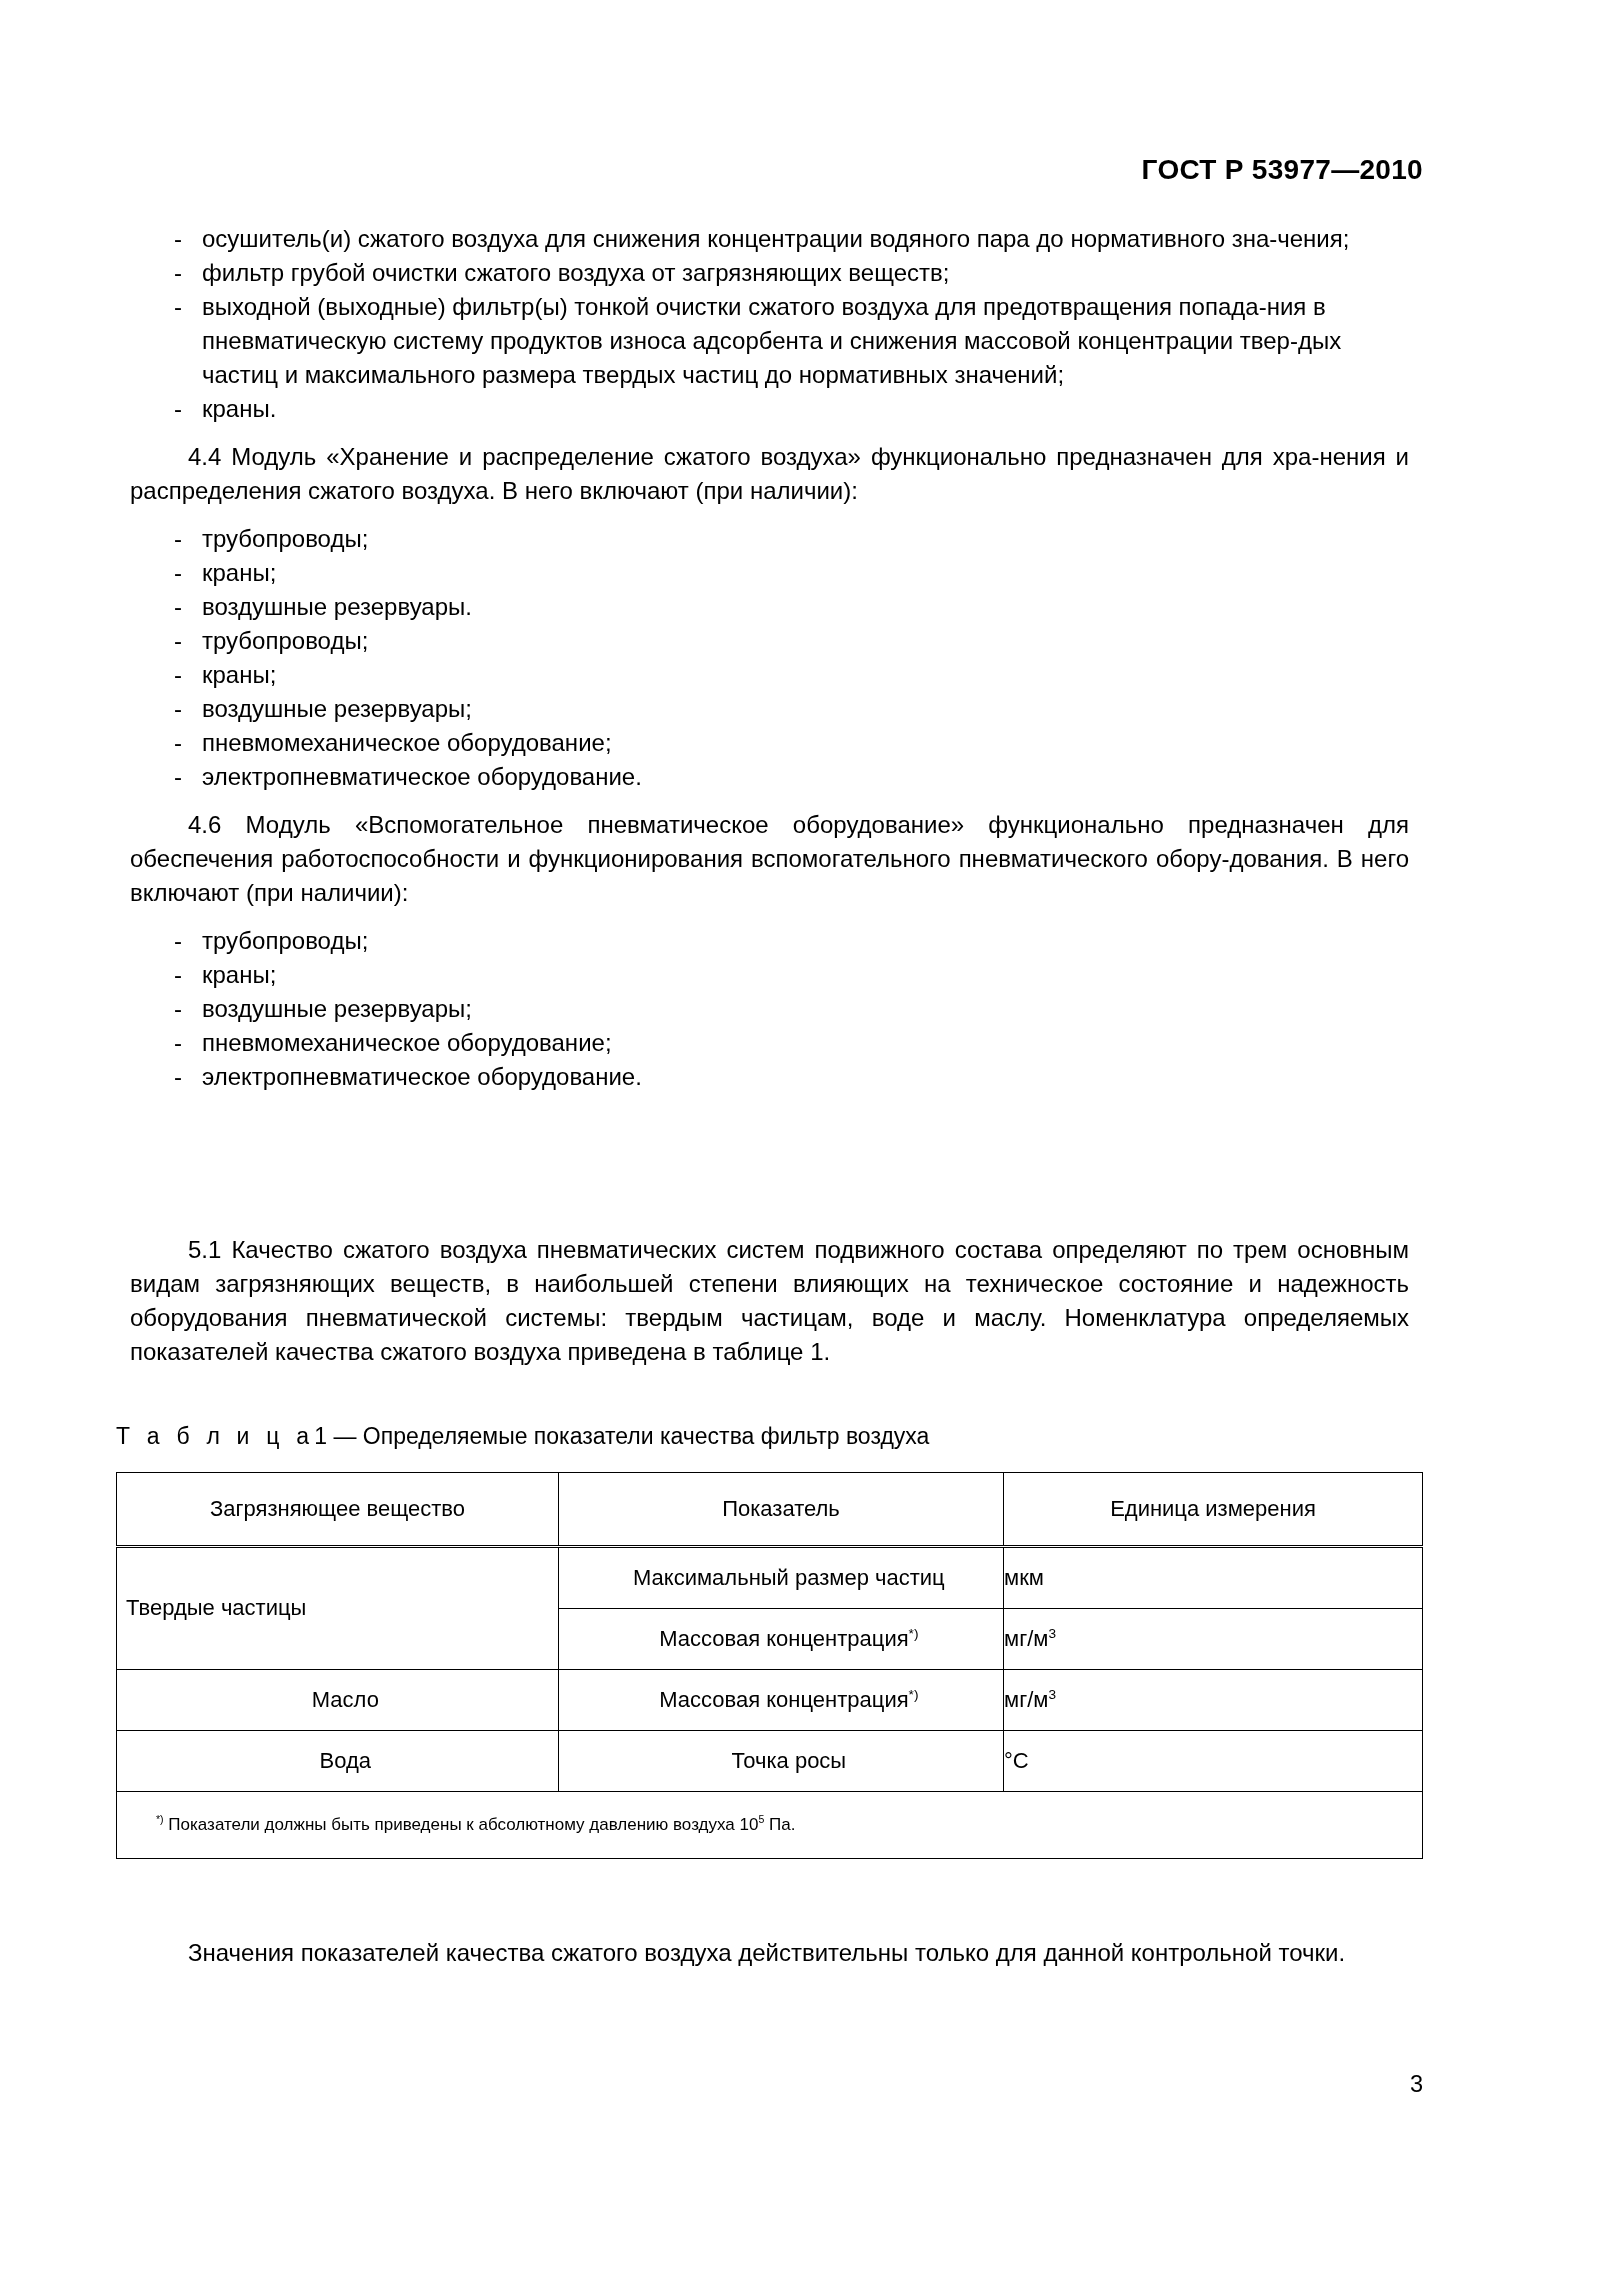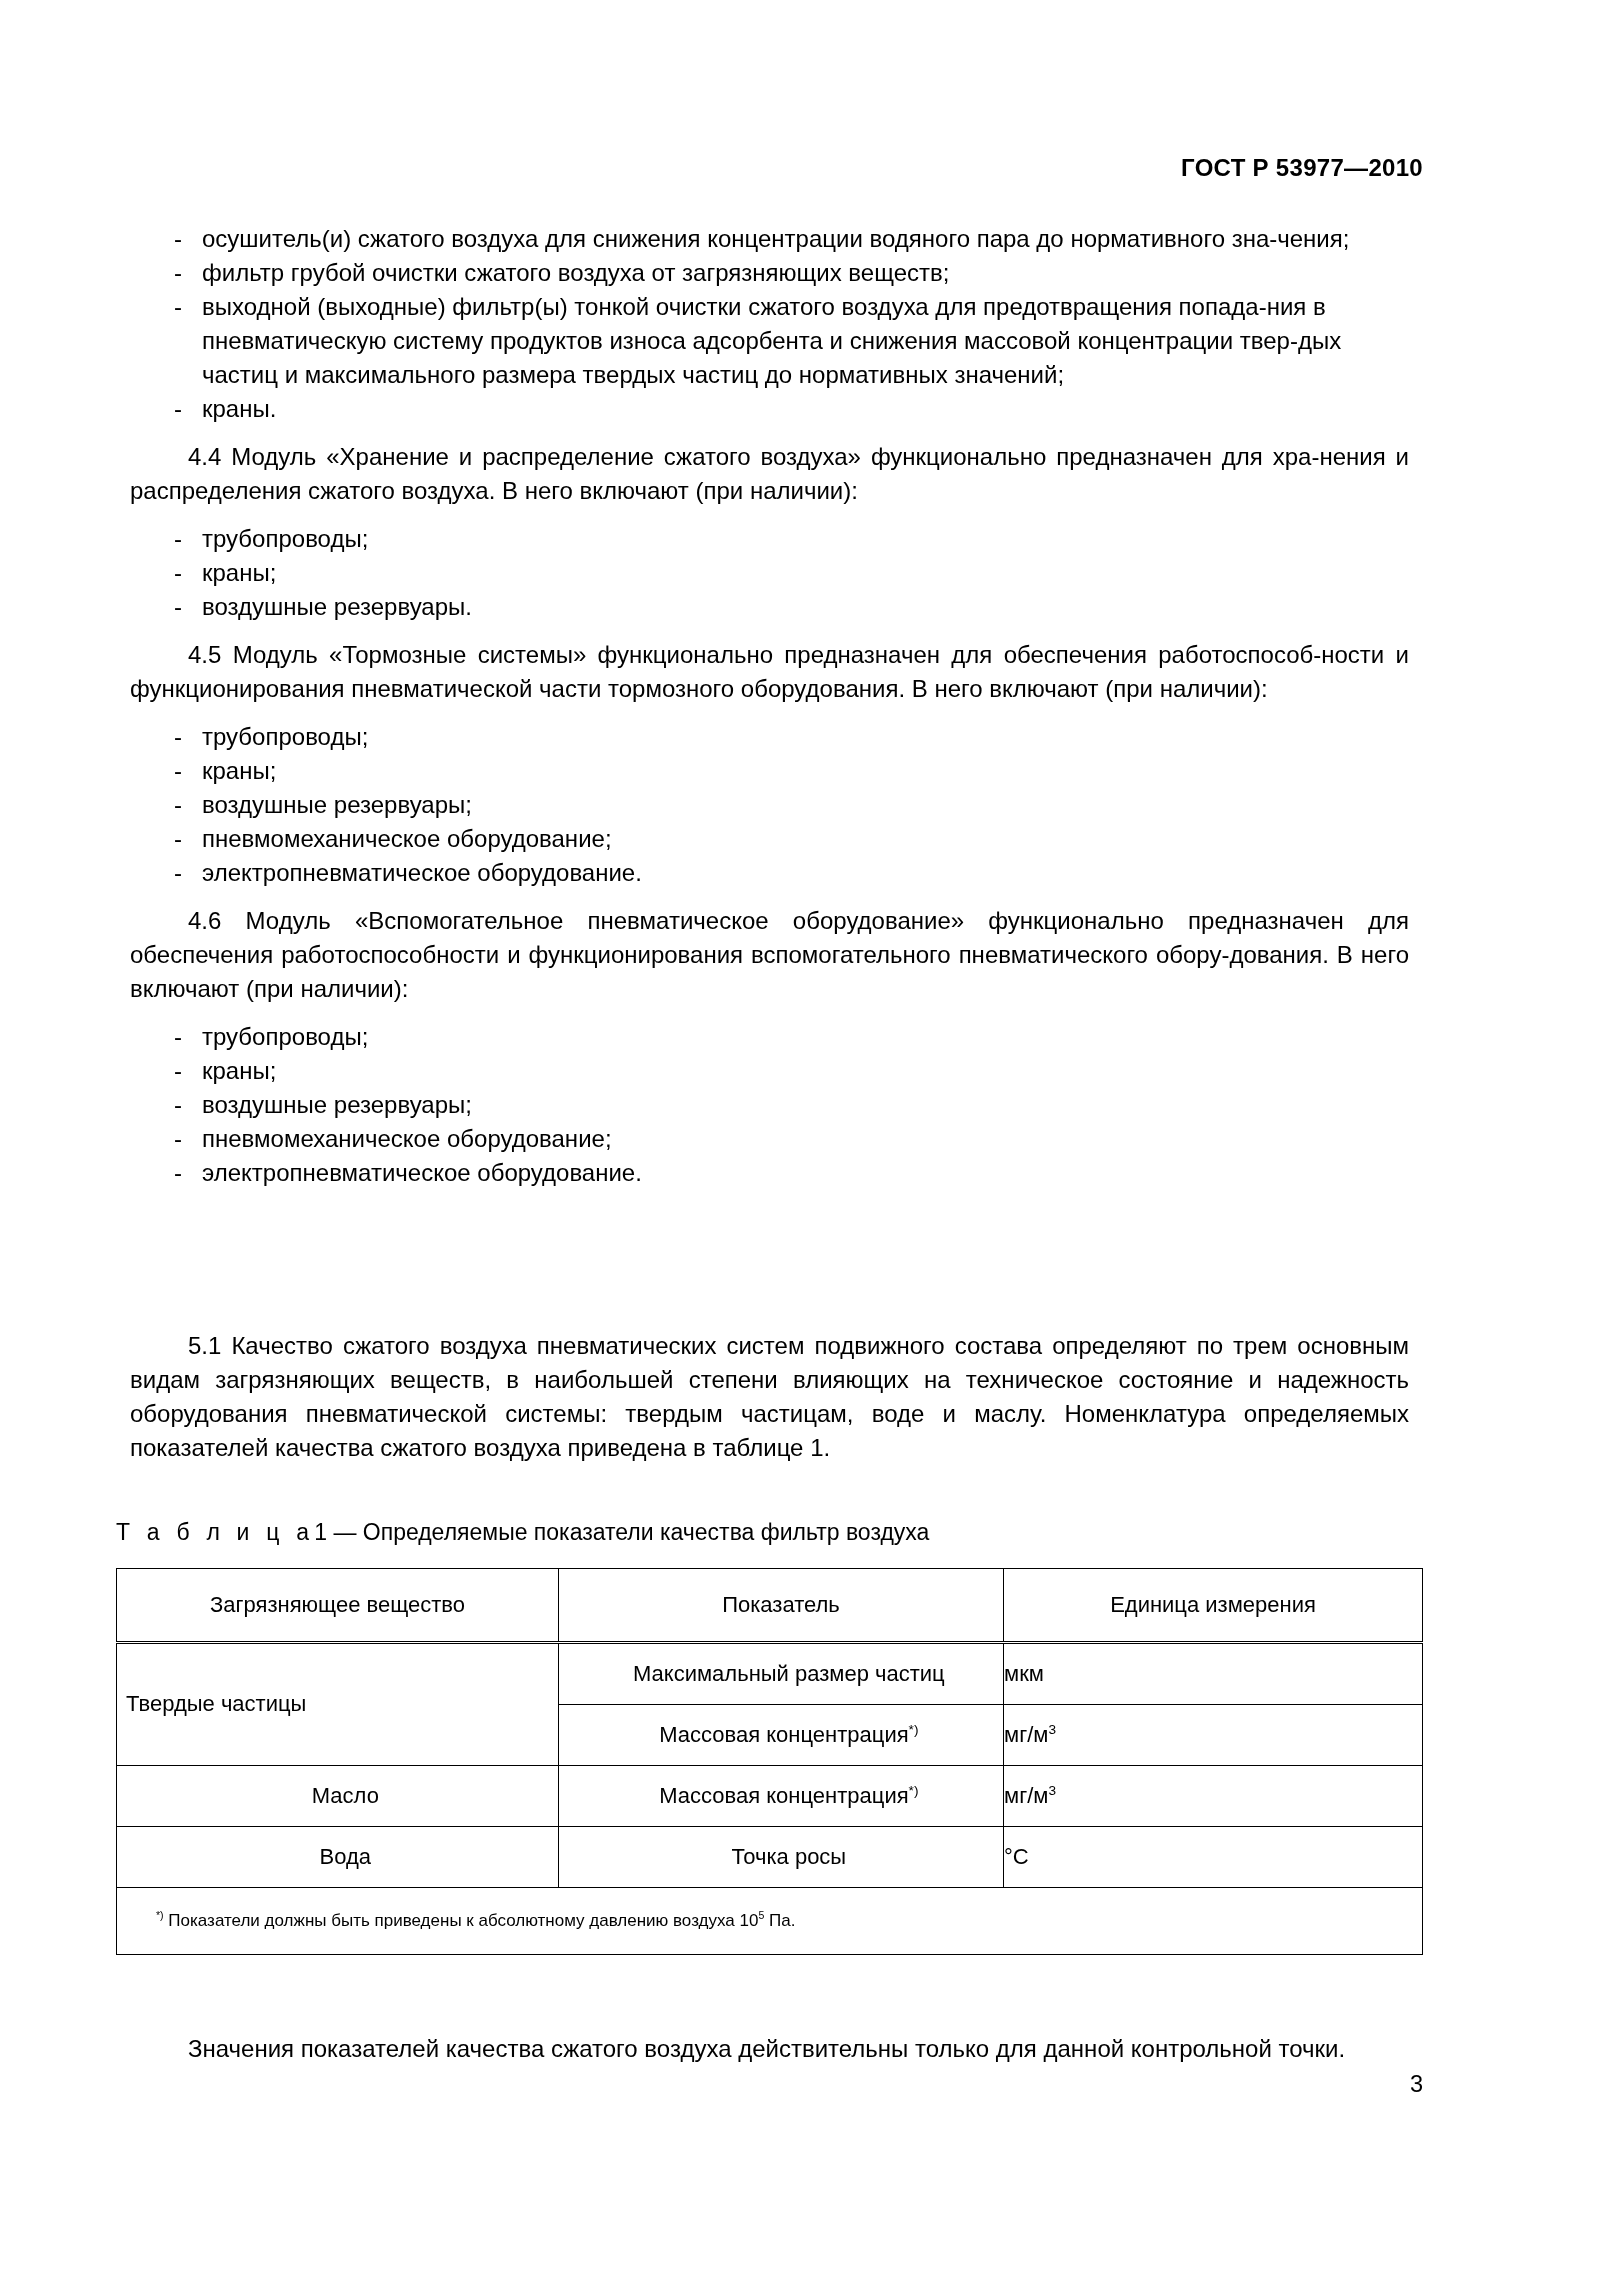--- a/index.html
+++ b/index.html
@@ -19,21 +19,21 @@
     overflow: hidden;
   }
 
   
   .doc-header {
     position: absolute;
     top: 156px;
     left: 116px;
     right: 200px;
     text-align: right;
-    font-size: 24px;
+    font-size: 28px;
     font-weight: bold;
     letter-spacing: 0.3px;
     line-height: 1;
   }
 
   
   .content {
     position: absolute;
     top: 222px;
     left: 116px;
@@ -182,21 +182,20 @@
       <li><span class="dash">-</span><span>краны.</span></li>
     </ul>
 
     <p class="para indent">4.4  Модуль «Хранение и распределение сжатого воздуха» функционально предназначен для хра-нения и распределения сжатого воздуха. В него включают (при наличии):</p>
     <ul class="dash-list">
       <li><span class="dash">-</span><span>трубопроводы;</span></li>
       <li><span class="dash">-</span><span>краны;</span></li>
       <li><span class="dash">-</span><span>воздушные резервуары.</span></li>
     </ul>
 
-    <p class="para indent">4.5  Модуль «Тормозные системы» функционально предназначен для обеспечения работоспособ-ности и функционирования пневматической части тормозного оборудования. В него включают (при наличии):</p>
     <ul class="dash-list">
       <li><span class="dash">-</span><span>трубопроводы;</span></li>
       <li><span class="dash">-</span><span>краны;</span></li>
       <li><span class="dash">-</span><span>воздушные резервуары;</span></li>
       <li><span class="dash">-</span><span>пневмомеханическое оборудование;</span></li>
       <li><span class="dash">-</span><span>электропневматическое оборудование.</span></li>
     </ul>
 
     <p class="para indent">4.6  Модуль «Вспомогательное пневматическое оборудование» функционально предназначен для обеспечения работоспособности и функционирования вспомогательного пневматического обору-дования. В него включают (при наличии):</p>
     <ul class="dash-list">

